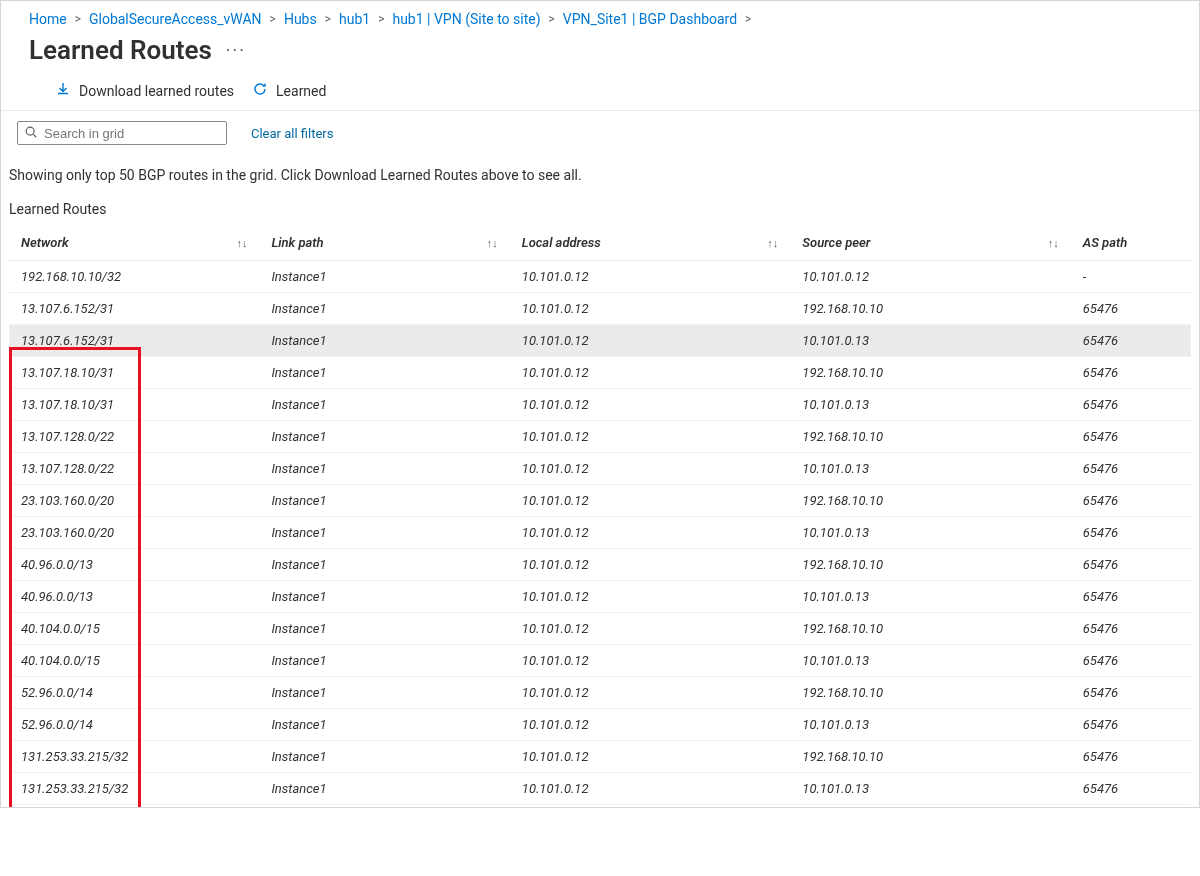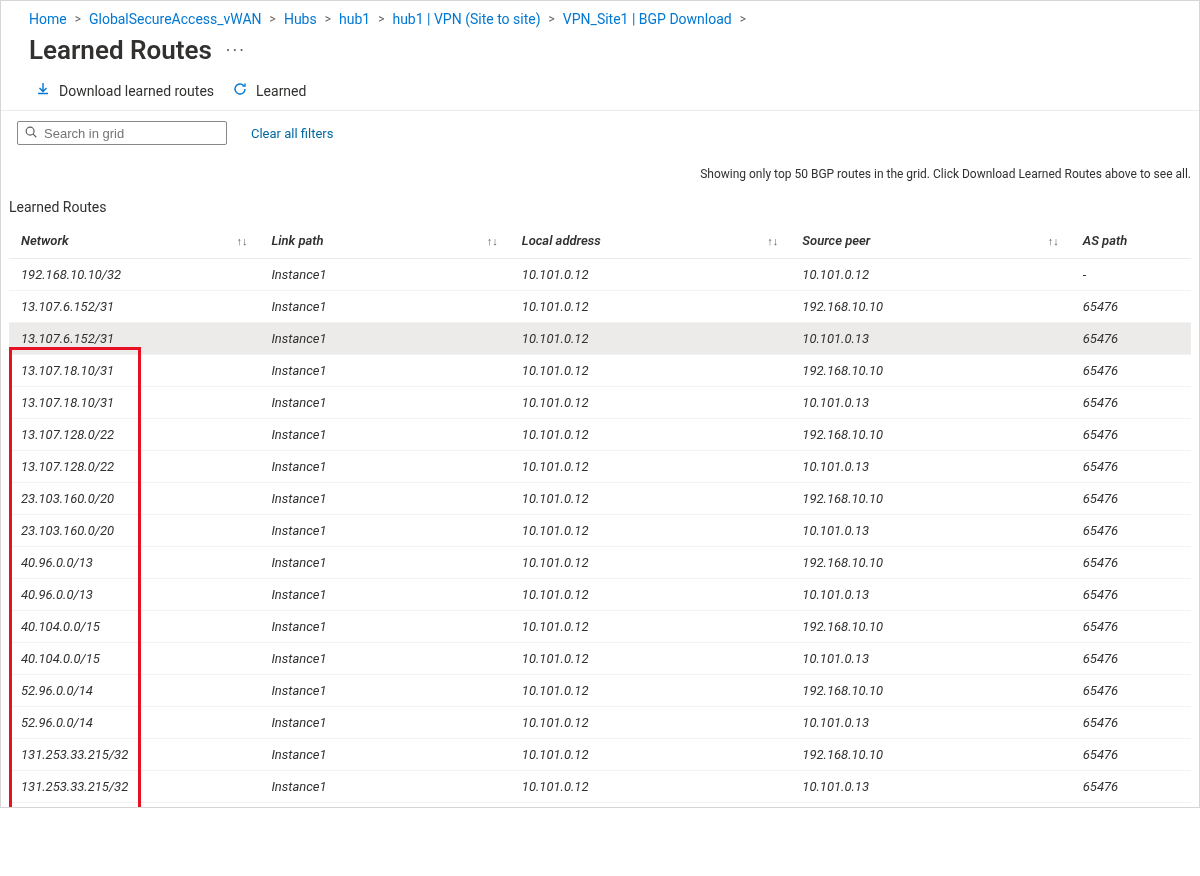--- a/index.html
+++ b/index.html
@@ -51,21 +51,21 @@
   }
   .dots {
     color: #605e5c;
     font-size: 18px;
     letter-spacing: 2px;
     cursor: pointer;
   }
   .toolbar {
     display: flex;
     align-items: center;
-    padding: 6px 34px 10px 34px;
+    padding: 6px 34px 10px 54px;
     gap: 18px;
     border-bottom: 1px solid #edebe9;
   }
   .tool-btn {
     display: flex;
     align-items: center;
     gap: 8px;
     color: #323130;
     font-size: 14px;
     cursor: pointer;
@@ -96,23 +96,22 @@
     background: transparent;
     padding-left: 6px;
   }
   .clear-filters {
     color: #0369a1;
     font-size: 13px;
     cursor: pointer;
   }
   .info-line {
     padding: 16px 8px 0 8px;
-    font-size: 12px;
-    color: #323130;
-    text-align: right;
+    font-size: 14px;
+    color: #323130;
   }
   .table-area {
     padding: 18px 8px 0 8px;
   }
   .table-title {
     font-size: 14px;
     color: #323130;
     margin-bottom: 8px;
   }
   table {
@@ -167,21 +166,21 @@
       <a>Home</a>
       <span class="sep">&gt;</span>
       <a>GlobalSecureAccess_vWAN</a>
       <span class="sep">&gt;</span>
       <a>Hubs</a>
       <span class="sep">&gt;</span>
       <a>hub1</a>
       <span class="sep">&gt;</span>
       <a>hub1 | VPN (Site to site)</a>
       <span class="sep">&gt;</span>
-      <a>VPN_Site1 | BGP Download</a>
+      <a>VPN_Site1 | BGP Dashboard</a>
       <span class="sep">&gt;</span>
     </div>
 
   <div class="title-row">
     <div class="title">Learned Routes</div>
     <div class="dots">···</div>
   </div>
 
   <div class="toolbar">
     <div class="tool-btn">

